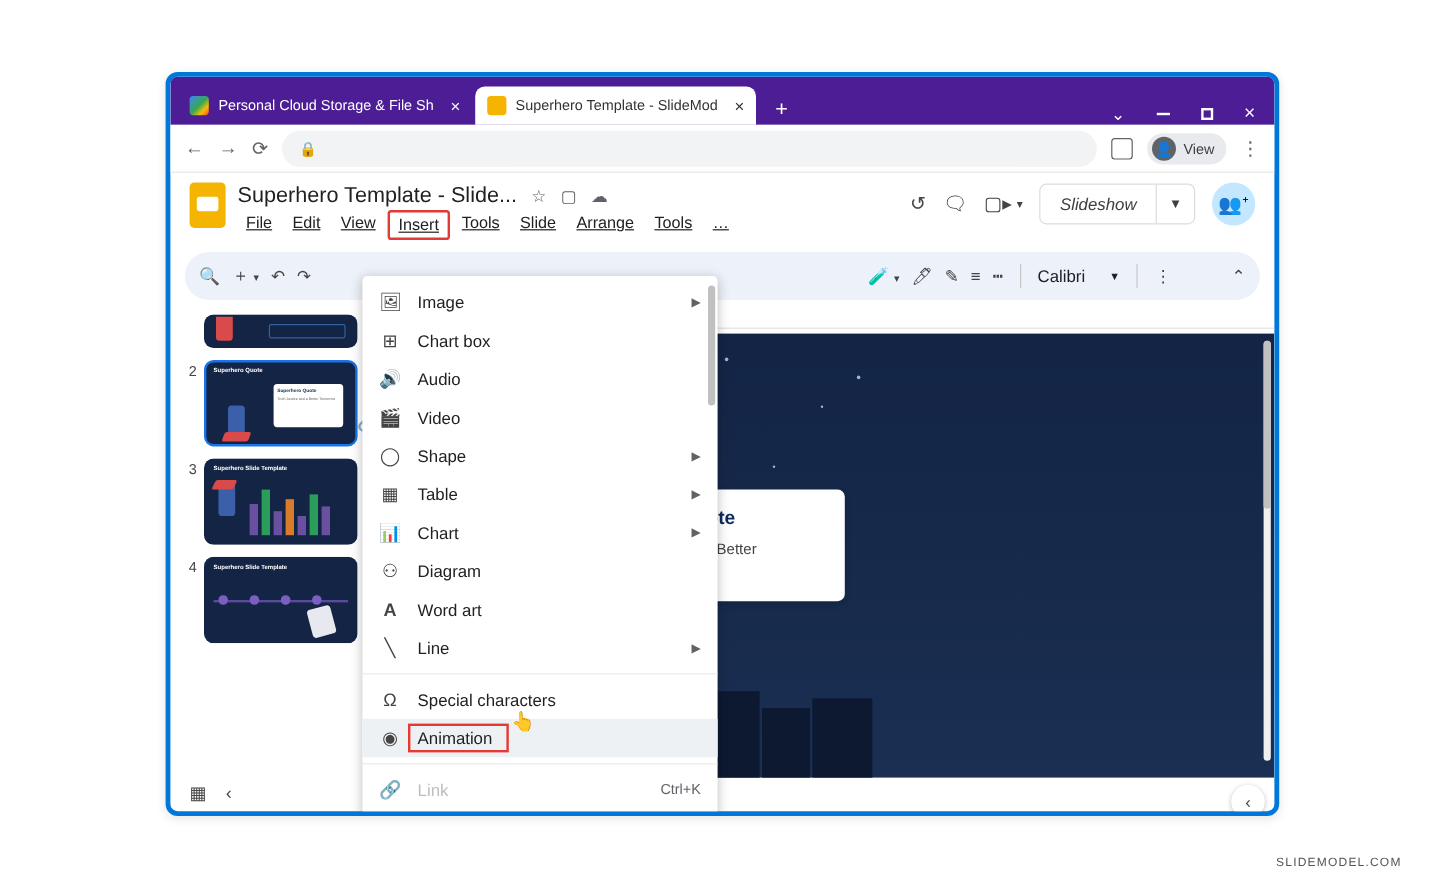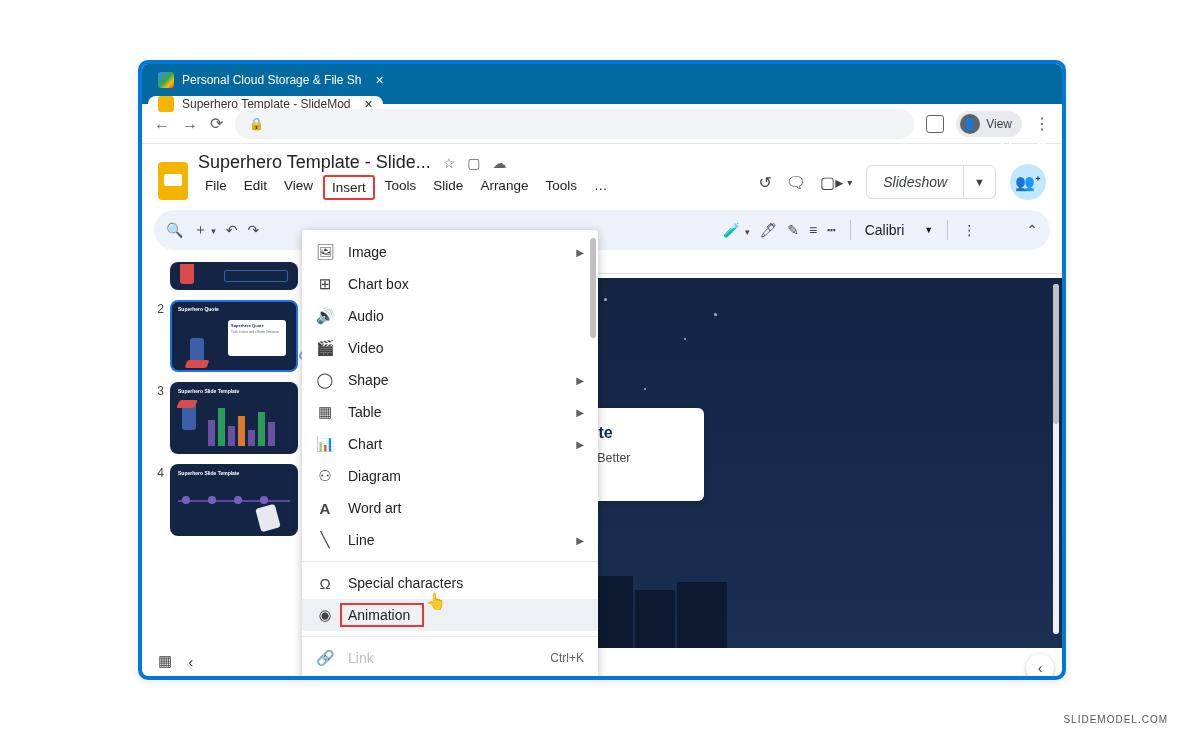--- a/index.html
+++ b/index.html
@@ -1,44 +1,44 @@
 <!DOCTYPE html>
 <html><head>
 <meta charset="utf-8">
 <style>
 * { box-sizing: border-box; margin: 0; padding: 0; font-family: Arial, sans-serif; }
 body { background: #fff; width: 1200px; height: 743px; position: relative; overflow: hidden; }
 .window-frame { position: absolute; left: 138px; top: 60px; width: 928px; height: 620px; border: 4px solid #0077d9; border-radius: 10px; background: #fff; overflow: hidden; box-shadow: 0 2px 8px rgba(0,0,0,0.1); }
 
-.titlebar { height: 40px; background: #0369a1; display: flex; align-items: flex-start; padding: 0 6px; flex-direction: column; }
+.titlebar { height: 40px; background: #4c1d95; display: flex; align-items: flex-end; padding: 0 6px; }
 .tab { height: 32px; display: flex; align-items: center; padding: 0 10px; border-radius: 8px 8px 0 0; margin-top: 8px; margin-right: 2px; font-size: 12px; color: #fff; gap: 8px; min-width: 200px; }
 .tab.active { background: #fff; color: #333; }
 .tab .favicon { width: 16px; height: 16px; border-radius: 3px; flex-shrink: 0; }
 .tab .close { font-size: 14px; margin-left: 6px; }
 .newtab { width: 26px; height: 26px; display: flex; align-items: center; justify-content: center; color: #fff; font-size: 18px; margin-left: 6px; }
 .win-controls { margin-left: auto; display: flex; gap: 26px; color: #fff; padding-right: 10px; align-items: center; }
 .win-controls .chev { font-size: 14px; }
 
 .urlbar { height: 40px; background: #fff; display: flex; align-items: center; padding: 0 12px; gap: 12px; border-bottom: 1px solid #e6e6e6; }
 .navicon { color: #5f6368; font-size: 16px; }
 .urlfield { flex: 1; height: 30px; background: #f1f3f4; border-radius: 15px; display: flex; align-items: center; padding: 0 14px; font-size: 13px; color: #202124; gap: 10px; overflow: hidden; white-space: nowrap; }
 .lock { font-size: 12px; color: #5f6368; }
 .ext-icon { width: 18px; height: 18px; border: 1.5px solid #5f6368; border-radius: 3px; }
 .guest-pill { display: flex; align-items: center; gap: 6px; background: #e8eaed; border-radius: 14px; padding: 3px 10px 3px 4px; font-size: 12px; color: #3c4043; }
 .guest-pill .avatar { width: 20px; height: 20px; background: #5f6368; border-radius: 50%; display: flex; align-items: center; justify-content: center; color: #fff; font-size: 12px; }
 .kebab { font-size: 16px; color: #5f6368; }
 
-.app-header { display: flex; align-items: flex-end; padding: 8px 16px 0 16px; gap: 10px; }
+.app-header { display: flex; align-items: flex-start; padding: 8px 16px 0 16px; gap: 10px; }
 .slides-logo { width: 30px; height: 38px; background: #f4b400; border-radius: 4px; position: relative; flex-shrink: 0; }
 .slides-logo::after { content: ''; position: absolute; left: 6px; top: 12px; width: 18px; height: 12px; background: #fff; border-radius: 2px; }
 .doc-title-area { flex: 1; }
 .doc-title { font-size: 18px; color: #202124; display: flex; align-items: center; gap: 12px; }
 .doc-title .icons { display: flex; gap: 12px; color: #5f6368; font-size: 14px; }
 .menubar { display: flex; gap: 3px; font-size: 13.5px; color: #202124; margin-top: 2px; }
-.menubar span { padding: 3px 7px; border-radius: 3px; }
+.menubar span { padding: 3px 7px; border-radius: 3px; text-decoration: underline; }
 .menubar .highlighted { border: 2px solid #e53935; }
 .app-actions { display: flex; align-items: center; gap: 14px; margin-left: auto; }
 .app-actions .abtn { color: #444; font-size: 16px; display: flex; align-items: center; gap: 4px; }
 .slideshow-btn { display: flex; align-items: center; border: 1px solid #dadce0; border-radius: 6px; height: 34px; }
 .slideshow-btn .main-part { padding: 0 16px; font-size: 14px; color: #3c4043; border-right: 1px solid #dadce0; height: 100%; display: flex; align-items: center; font-style: italic; }
 .slideshow-btn .drop { padding: 0 10px; font-size: 11px; color: #3c4043; }
 .share-btn { width: 36px; height: 36px; background: #c2e7ff; border-radius: 50%; display: flex; align-items: center; justify-content: center; color: #001d35; font-size: 16px; }
 
 .toolbar { margin: 10px 12px 6px 12px; height: 40px; background: #edf2fa; border-radius: 20px; display: flex; align-items: center; padding: 0 12px; gap: 10px; color: #444; font-size: 14px; }
 .toolbar .sep { width: 1px; height: 20px; background: #c7c7c7; margin: 0 4px; }

